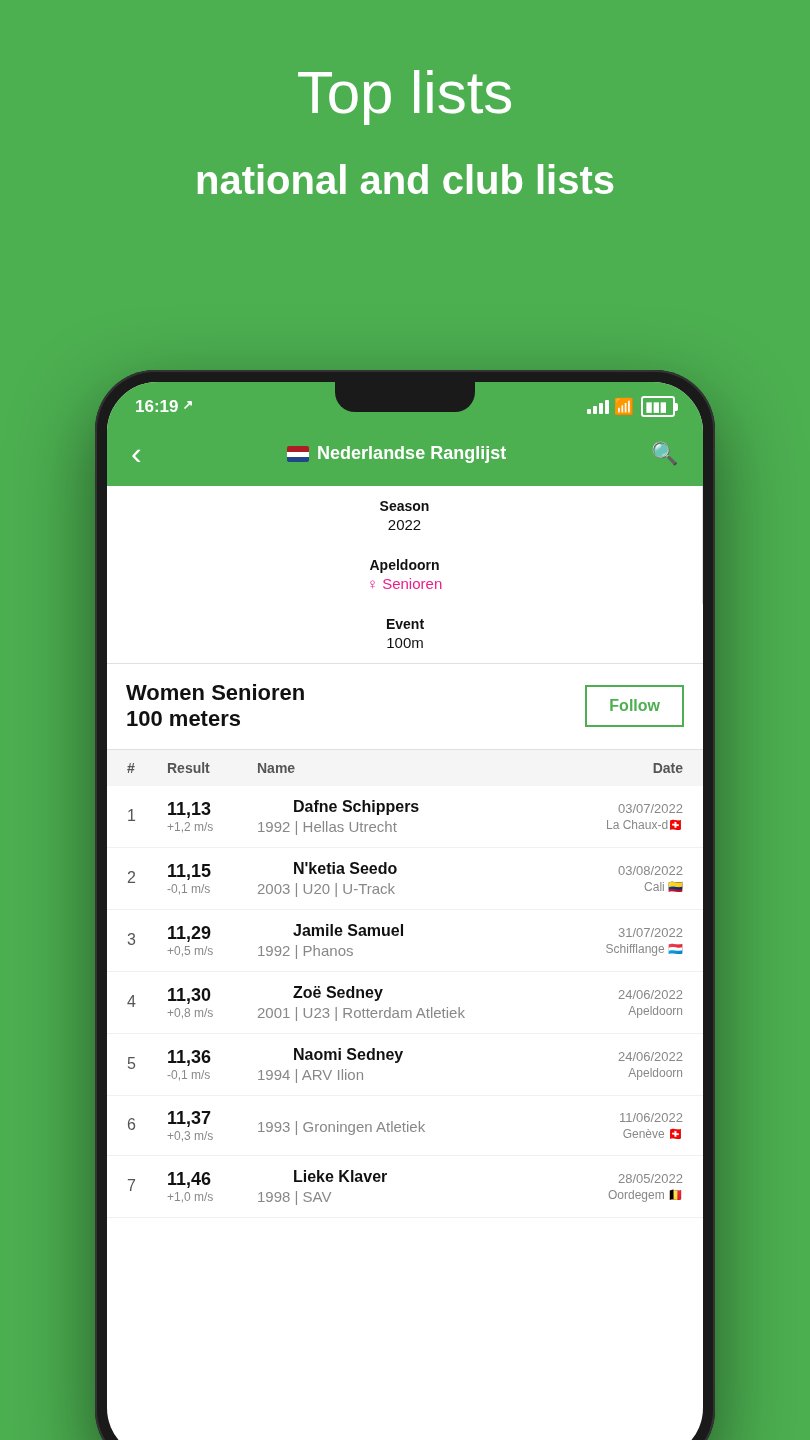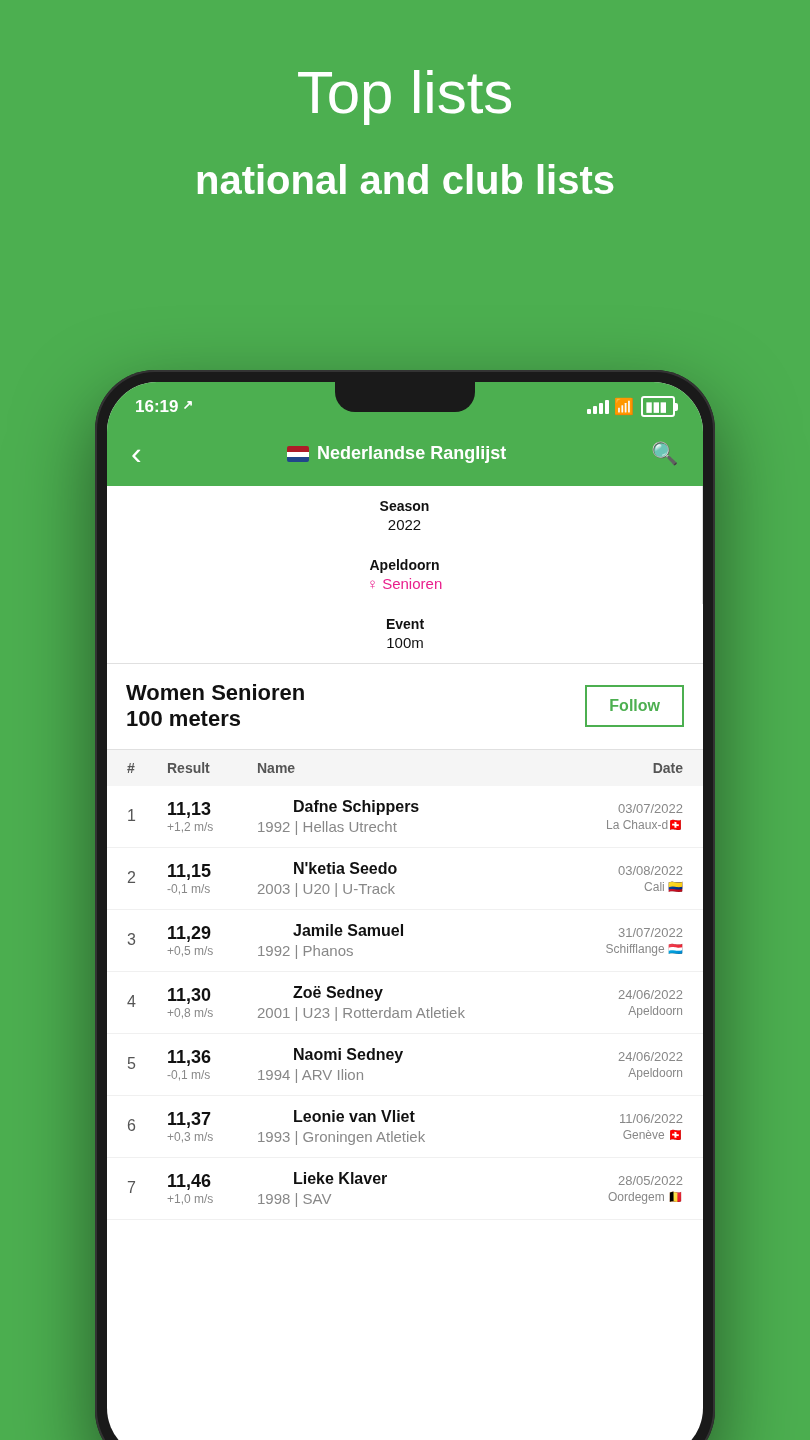--- a/index.html
+++ b/index.html
@@ -434,21 +434,20 @@
       <div class="date-location">Apeldoorn</div>
     </div>
   </div>
         <div class="table-row">
     <div class="rank-num">6</div>
     <div class="result-col">
       <div class="result-main">11,37</div>
       <div class="result-wind">+0,3 m/s</div>
     </div>
     <div class="name-col">
-      <div class="athlete-name">Leonie van Vliet</div>
       <div class="athlete-info">1993 | Groningen Atletiek</div>
     </div>
     <div class="date-col">
       <div class="date-main">11/06/2022</div>
       <div class="date-location">Genève 🇨🇭</div>
     </div>
   </div>
         <div class="table-row">
     <div class="rank-num">7</div>
     <div class="result-col">

